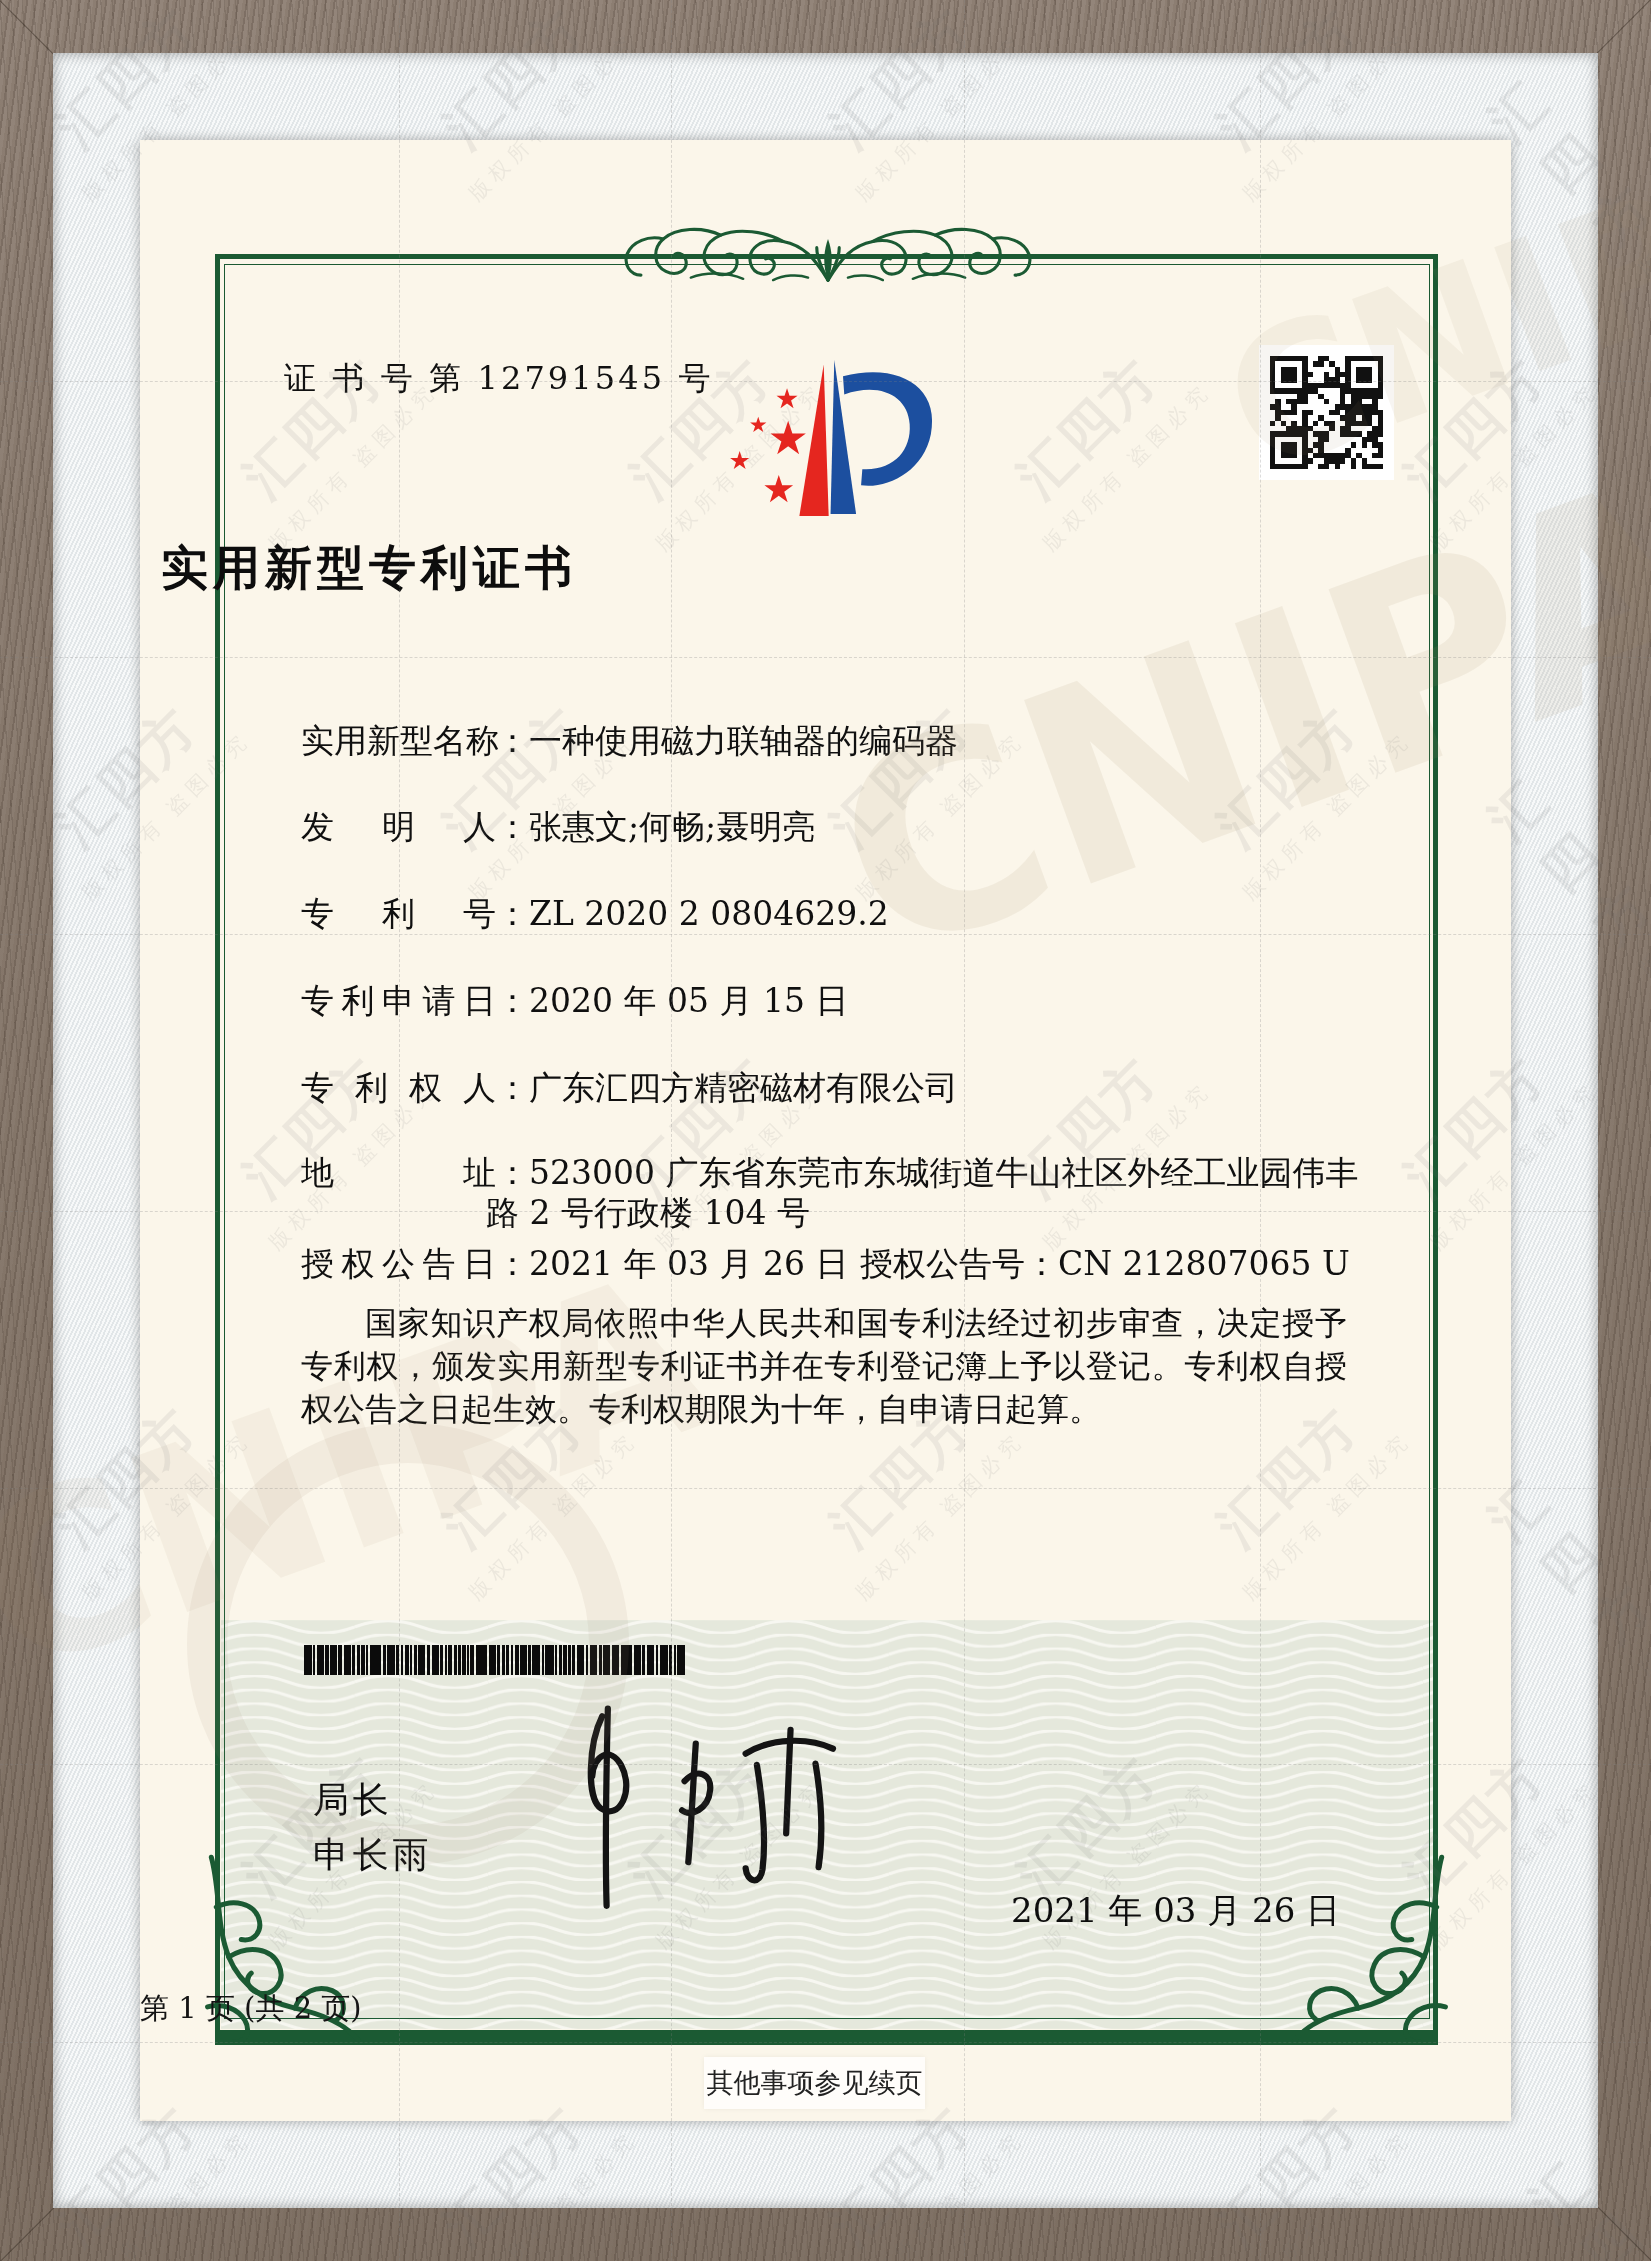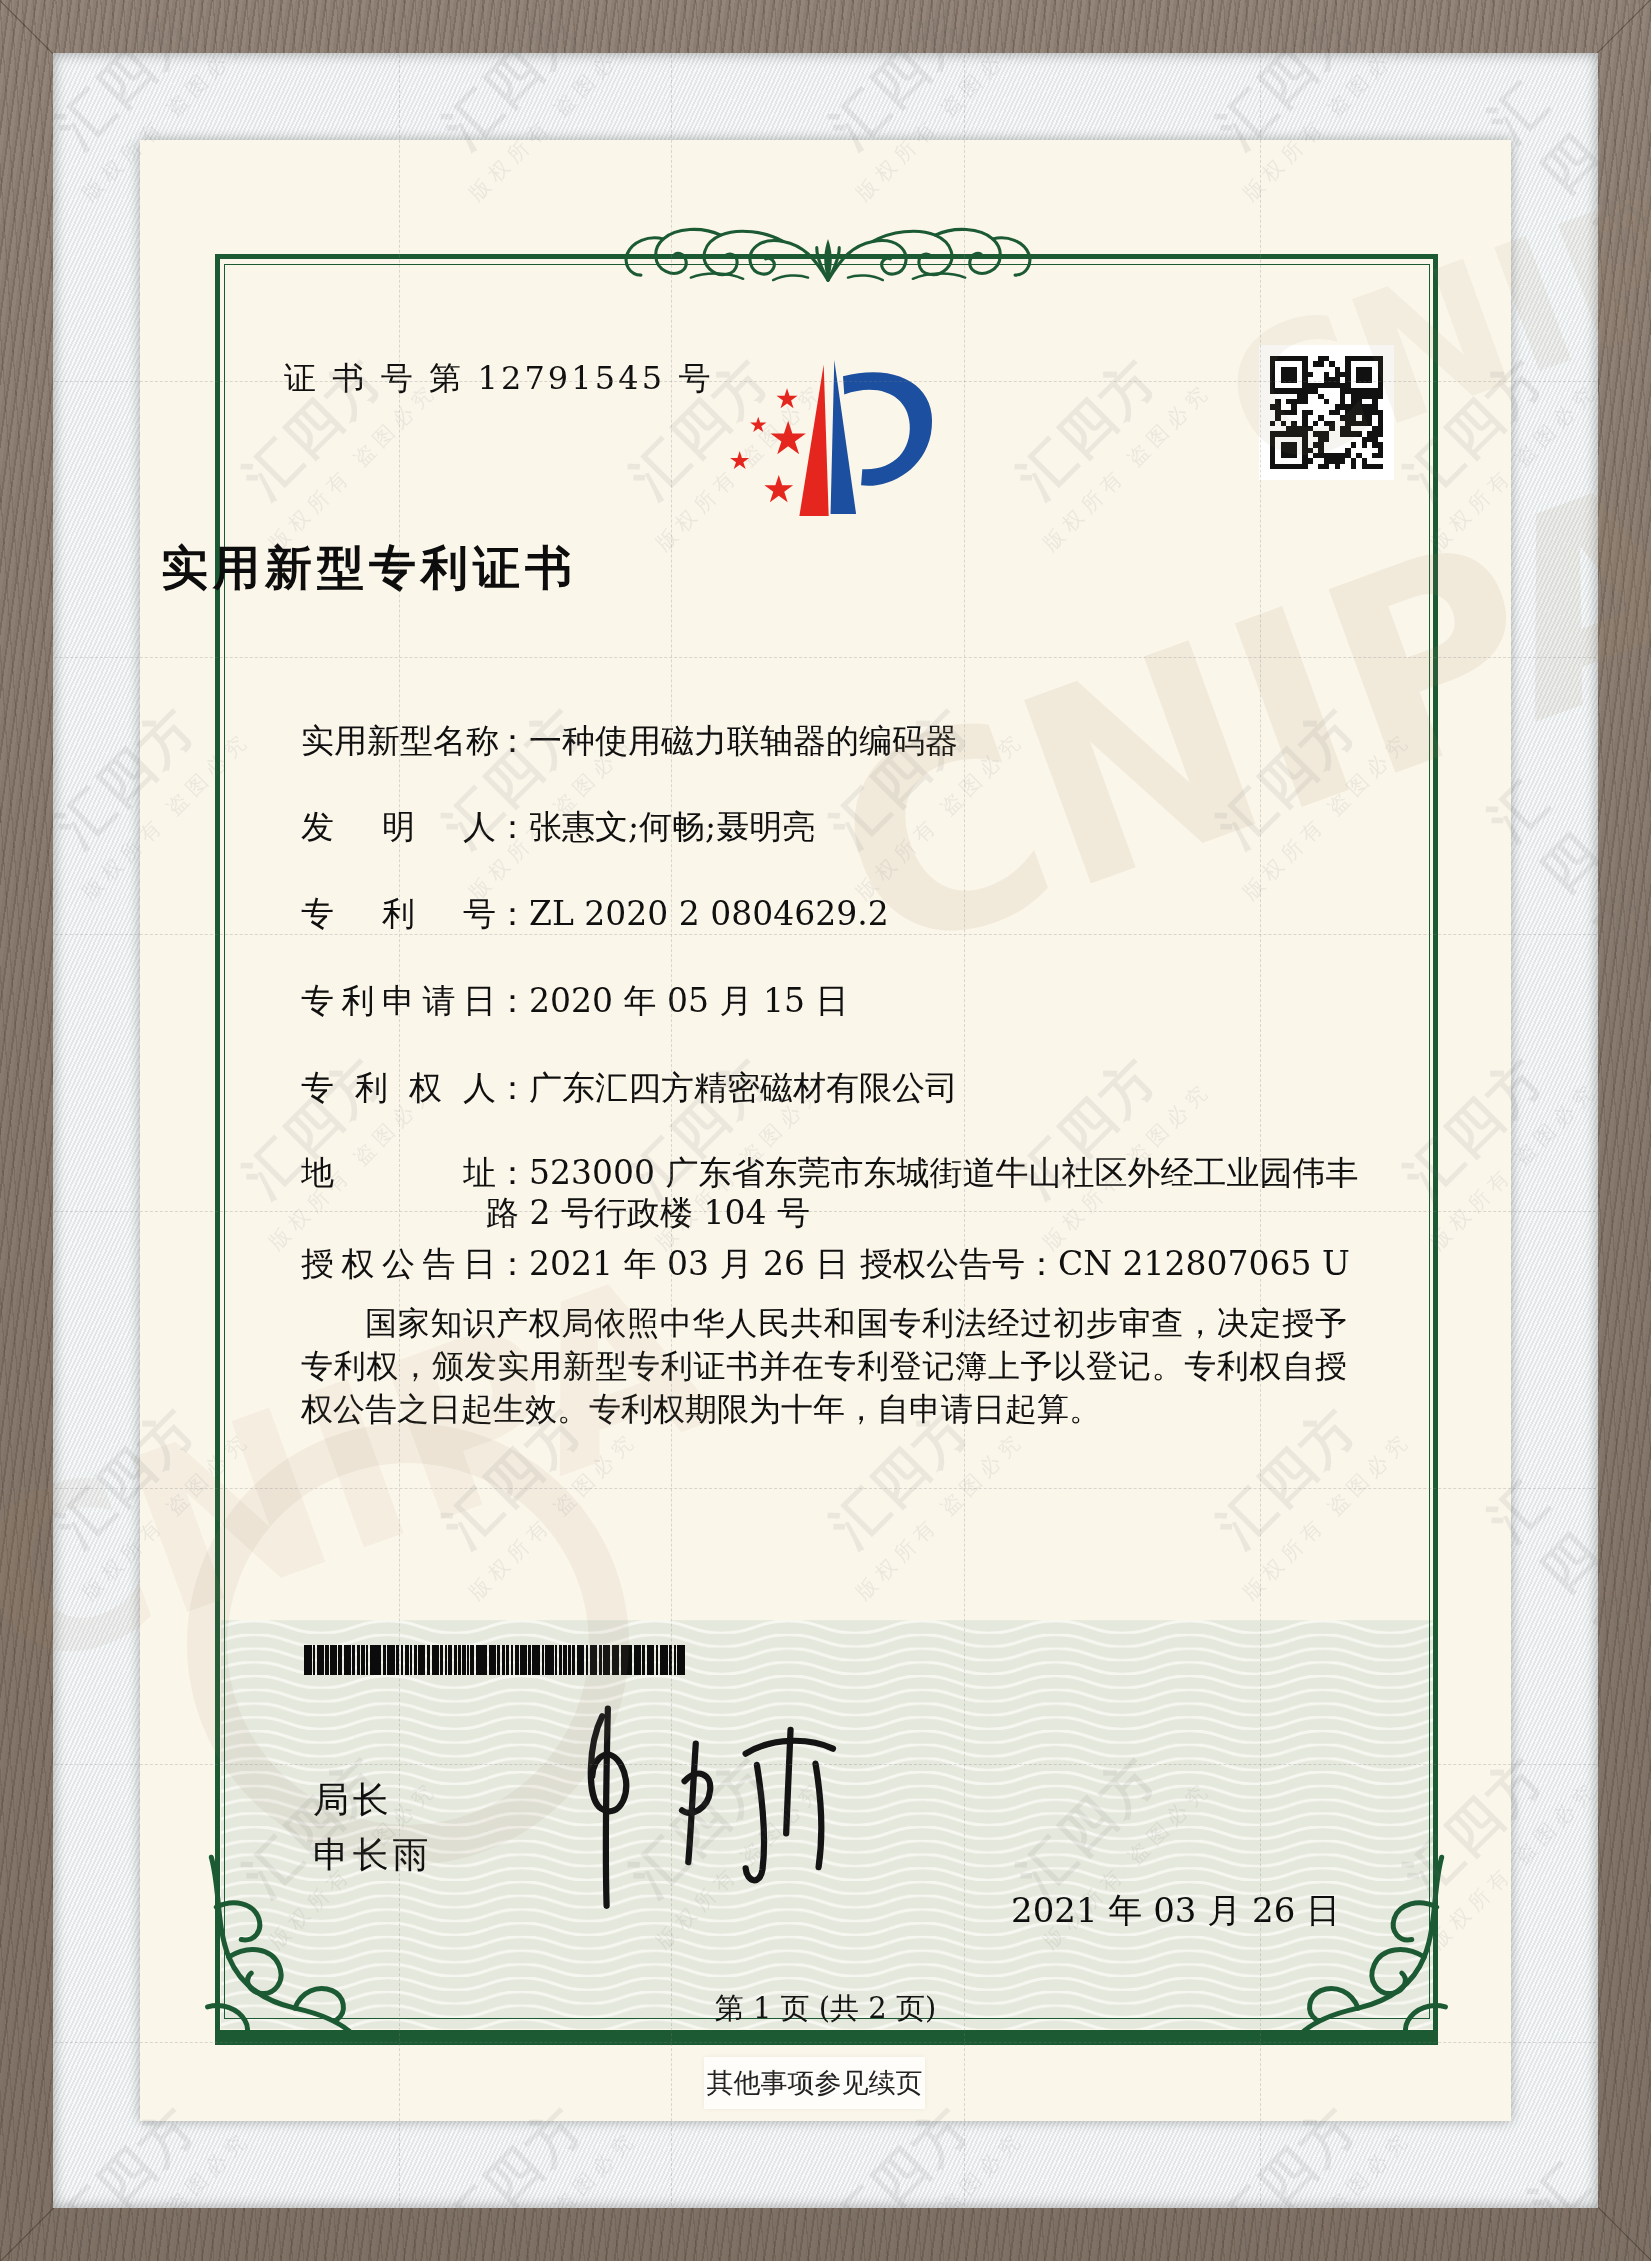--- a/index.html
+++ b/index.html
@@ -35,21 +35,21 @@
   .frow{left:161px;font-size:33px;color:#101010;white-space:nowrap;}
   .lbl{display:inline-block;width:195px;text-align:justify;text-align-last:justify;vertical-align:top;}
   .para{left:161px;width:1046px;font-size:32px;line-height:43px;text-align:justify;text-indent:2em;color:#101010;margin:0;}
   .barcode{left:164px;top:1505px;width:382px;height:30px;
     background:
       repeating-linear-gradient(90deg,#0b0b0b 0 2.5px,rgba(0,0,0,0) 2.5px 4.4px),
       repeating-linear-gradient(90deg,#0b0b0b 0 1.2px,rgba(0,0,0,0) 1.2px 6.9px),
       repeating-linear-gradient(90deg,#0b0b0b 0 3.7px,rgba(0,0,0,0) 3.7px 14.4px);}
   .officer{left:157px;font-size:36px;color:#0d0d0d;letter-spacing:3.7px;margin-left:16px;}
   .issuedate{left:871px;top:1748px;font-size:34px;color:#0d0d0d;}
-  .pageinfo{left:0;right:0;top:1849px;text-align:center;font-size:29px;color:#141414;}
+  .pageinfo{left:0;right:0;top:1849px;text-align:left;font-size:29px;color:#141414;}
   .footnote{left:564px;top:1917px;width:221px;height:52px;background:#fffdfa;
             text-align:center;line-height:52px;font-size:27px;color:#222;box-shadow:0 0 5px rgba(0,0,0,.06);}
   
   .wm{position:absolute;transform:rotate(-45deg);color:#6f6f6f;opacity:.10;text-align:center;
       font-family:"DejaVu Sans","Liberation Sans",sans-serif;pointer-events:none;}
   .wm .b{font-size:54px;font-weight:bold;letter-spacing:2.5px;}
   .wm .n{font-size:20.6px;letter-spacing:6.2px;margin-top:3.7px;}
   .ghost{position:absolute;font-family:"DejaVu Sans","Liberation Sans",sans-serif;font-weight:bold;
          color:#a08a65;pointer-events:none;transform:rotate(-20deg);}
   .ring{position:absolute;left:187px;top:1423px;width:362px;height:362px;border-radius:50%;

